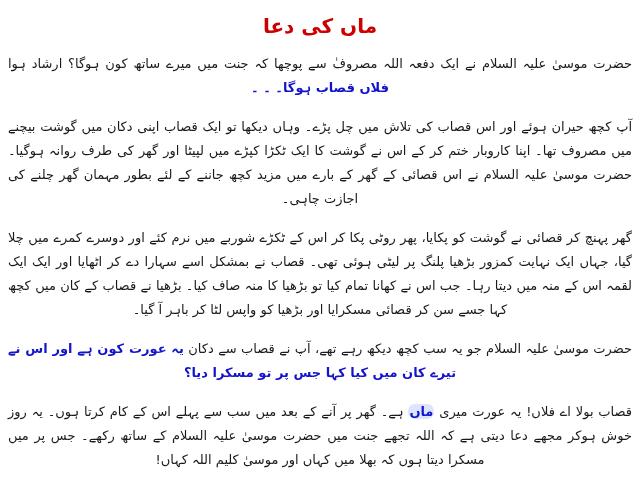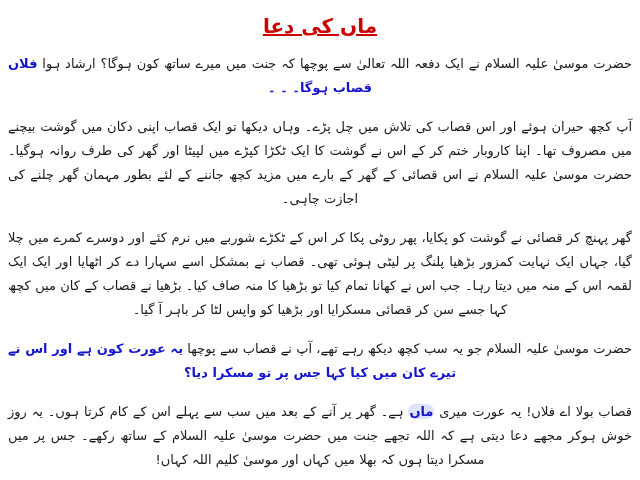--- a/index.html
+++ b/index.html
@@ -15,21 +15,20 @@
     background:#ffffff;
   }
   .title {
     margin:4px 0 12px 0;
     text-align:center;
     direction:rtl;
     font-size:20px;
     font-weight:bold;
     color:#cc0000;
     line-height:28px;
-    text-decoration:underline;
   }
   .doc {
     direction:rtl;
     color:#1a1a1a;
     font-size:13px;
     line-height:24px;
     text-align:justify;
     text-align-last:center;
   }
   .para { margin:0 0 15px 0; }
@@ -41,19 +40,19 @@
     padding:0 1px;
     border-radius:7px;
   }
 </style>
 </head>
 <body>
 
 <div class="page">
   <h1 class="title">ماں کی دعا</h1>
   <div class="doc">
-      <p class="para"><span class="seg-normal">حضرت موسیٰ علیہ السلام نے ایک دفعہ اللہ تعالیٰ سے پوچھا کہ جنت میں میرے ساتھ کون ہوگا؟ ارشاد ہوا </span><span class="seg-blue">فلاں قصاب ہوگا۔ ۔ ۔</span></p>
+      <p class="para"><span class="seg-normal">حضرت موسیٰ علیہ السلام نے ایک دفعہ اللہ مصروفٰ سے پوچھا کہ جنت میں میرے ساتھ کون ہوگا؟ ارشاد ہوا </span><span class="seg-blue">فلاں قصاب ہوگا۔ ۔ ۔</span></p>
       <p class="para"><span class="seg-normal">آپ کچھ حیران ہوئے اور اس قصاب کی تلاش میں چل پڑے۔ وہاں دیکھا تو ایک قصاب اپنی دکان میں گوشت بیچنے میں مصروف تھا۔ اپنا کاروبار ختم کر کے اس نے گوشت کا ایک ٹکڑا کپڑے میں لپیٹا اور گھر کی طرف روانہ ہوگیا۔ حضرت موسیٰ علیہ السلام نے اس قصائی کے گھر کے بارے میں مزید کچھ جاننے کے لئے بطور مہمان گھر چلنے کی اجازت چاہی۔</span></p>
       <p class="para"><span class="seg-normal">گھر پہنچ کر قصائی نے گوشت کو پکایا، پھر روٹی پکا کر اس کے ٹکڑے شوربے میں نرم کئے اور دوسرے کمرے میں چلا گیا، جہاں ایک نہایت کمزور بڑھیا پلنگ پر لیٹی ہوئی تھی۔ قصاب نے بمشکل اسے سہارا دے کر اٹھایا اور ایک ایک لقمہ اس کے منہ میں دیتا رہا۔ جب اس نے کھانا تمام کیا تو بڑھیا کا منہ صاف کیا۔ بڑھیا نے قصاب کے کان میں کچھ کہا جسے سن کر قصائی مسکرایا اور بڑھیا کو واپس لٹا کر باہر آ گیا۔</span></p>
-      <p class="para"><span class="seg-normal">حضرت موسیٰ علیہ السلام جو یہ سب کچھ دیکھ رہے تھے، آپ نے قصاب سے پوچھا </span><span class="seg-blue">یہ عورت کون ہے اور اس نے تیرے کان میں کیا کہا جس پر تو مسکرا دیا؟</span></p>
+      <p class="para"><span class="seg-normal">حضرت موسیٰ علیہ السلام جو یہ سب کچھ دیکھ رہے تھے، آپ نے قصاب سے دکان </span><span class="seg-blue">یہ عورت کون ہے اور اس نے تیرے کان میں کیا کہا جس پر تو مسکرا دیا؟</span></p>
       <p class="para"><span class="seg-normal">قصاب بولا اے فلاں! یہ عورت میری </span><span class="seg-highlight">ماں</span><span class="seg-normal"> ہے۔ گھر پر آنے کے بعد میں سب سے پہلے اس کے کام کرتا ہوں۔ یہ روز خوش ہوکر مجھے دعا دیتی ہے کہ اللہ تجھے جنت میں حضرت موسیٰ علیہ السلام کے ساتھ رکھے۔ جس پر میں مسکرا دیتا ہوں کہ بھلا میں کہاں اور موسیٰ کلیم اللہ کہاں!</span></p>
     </div>
 </div>
 
 </body></html>

